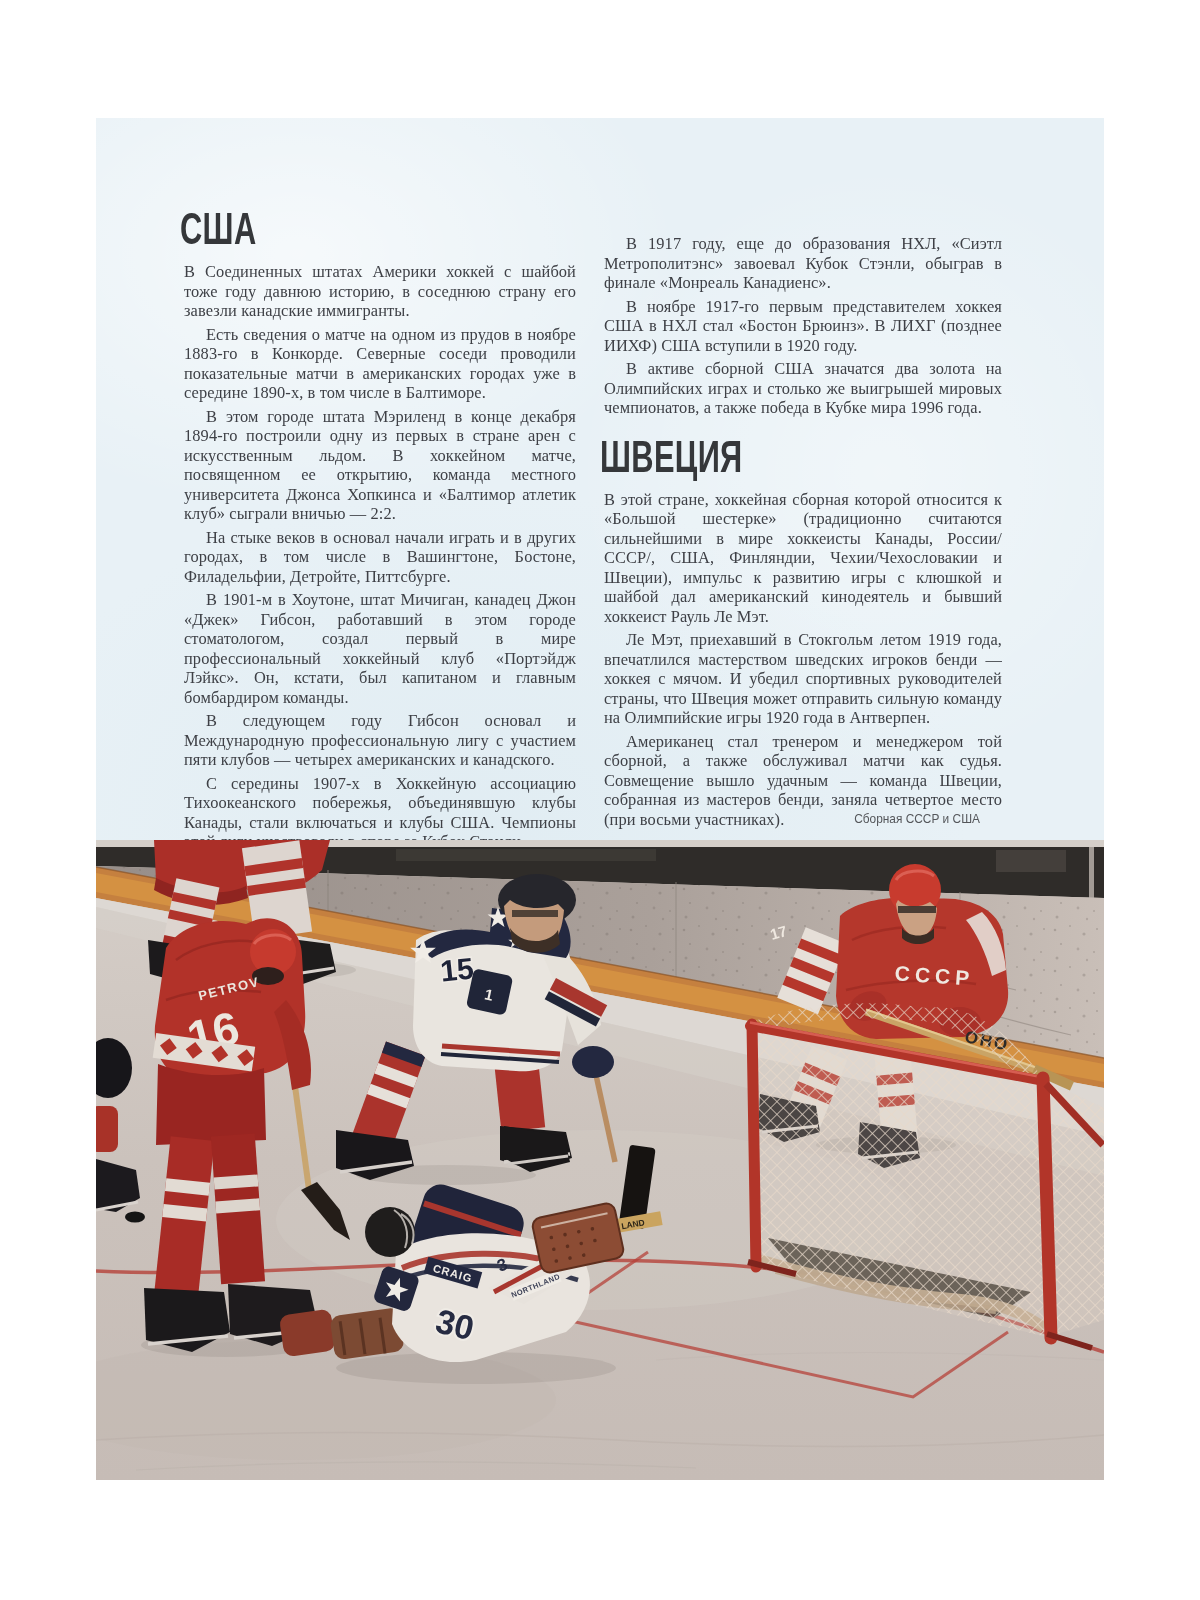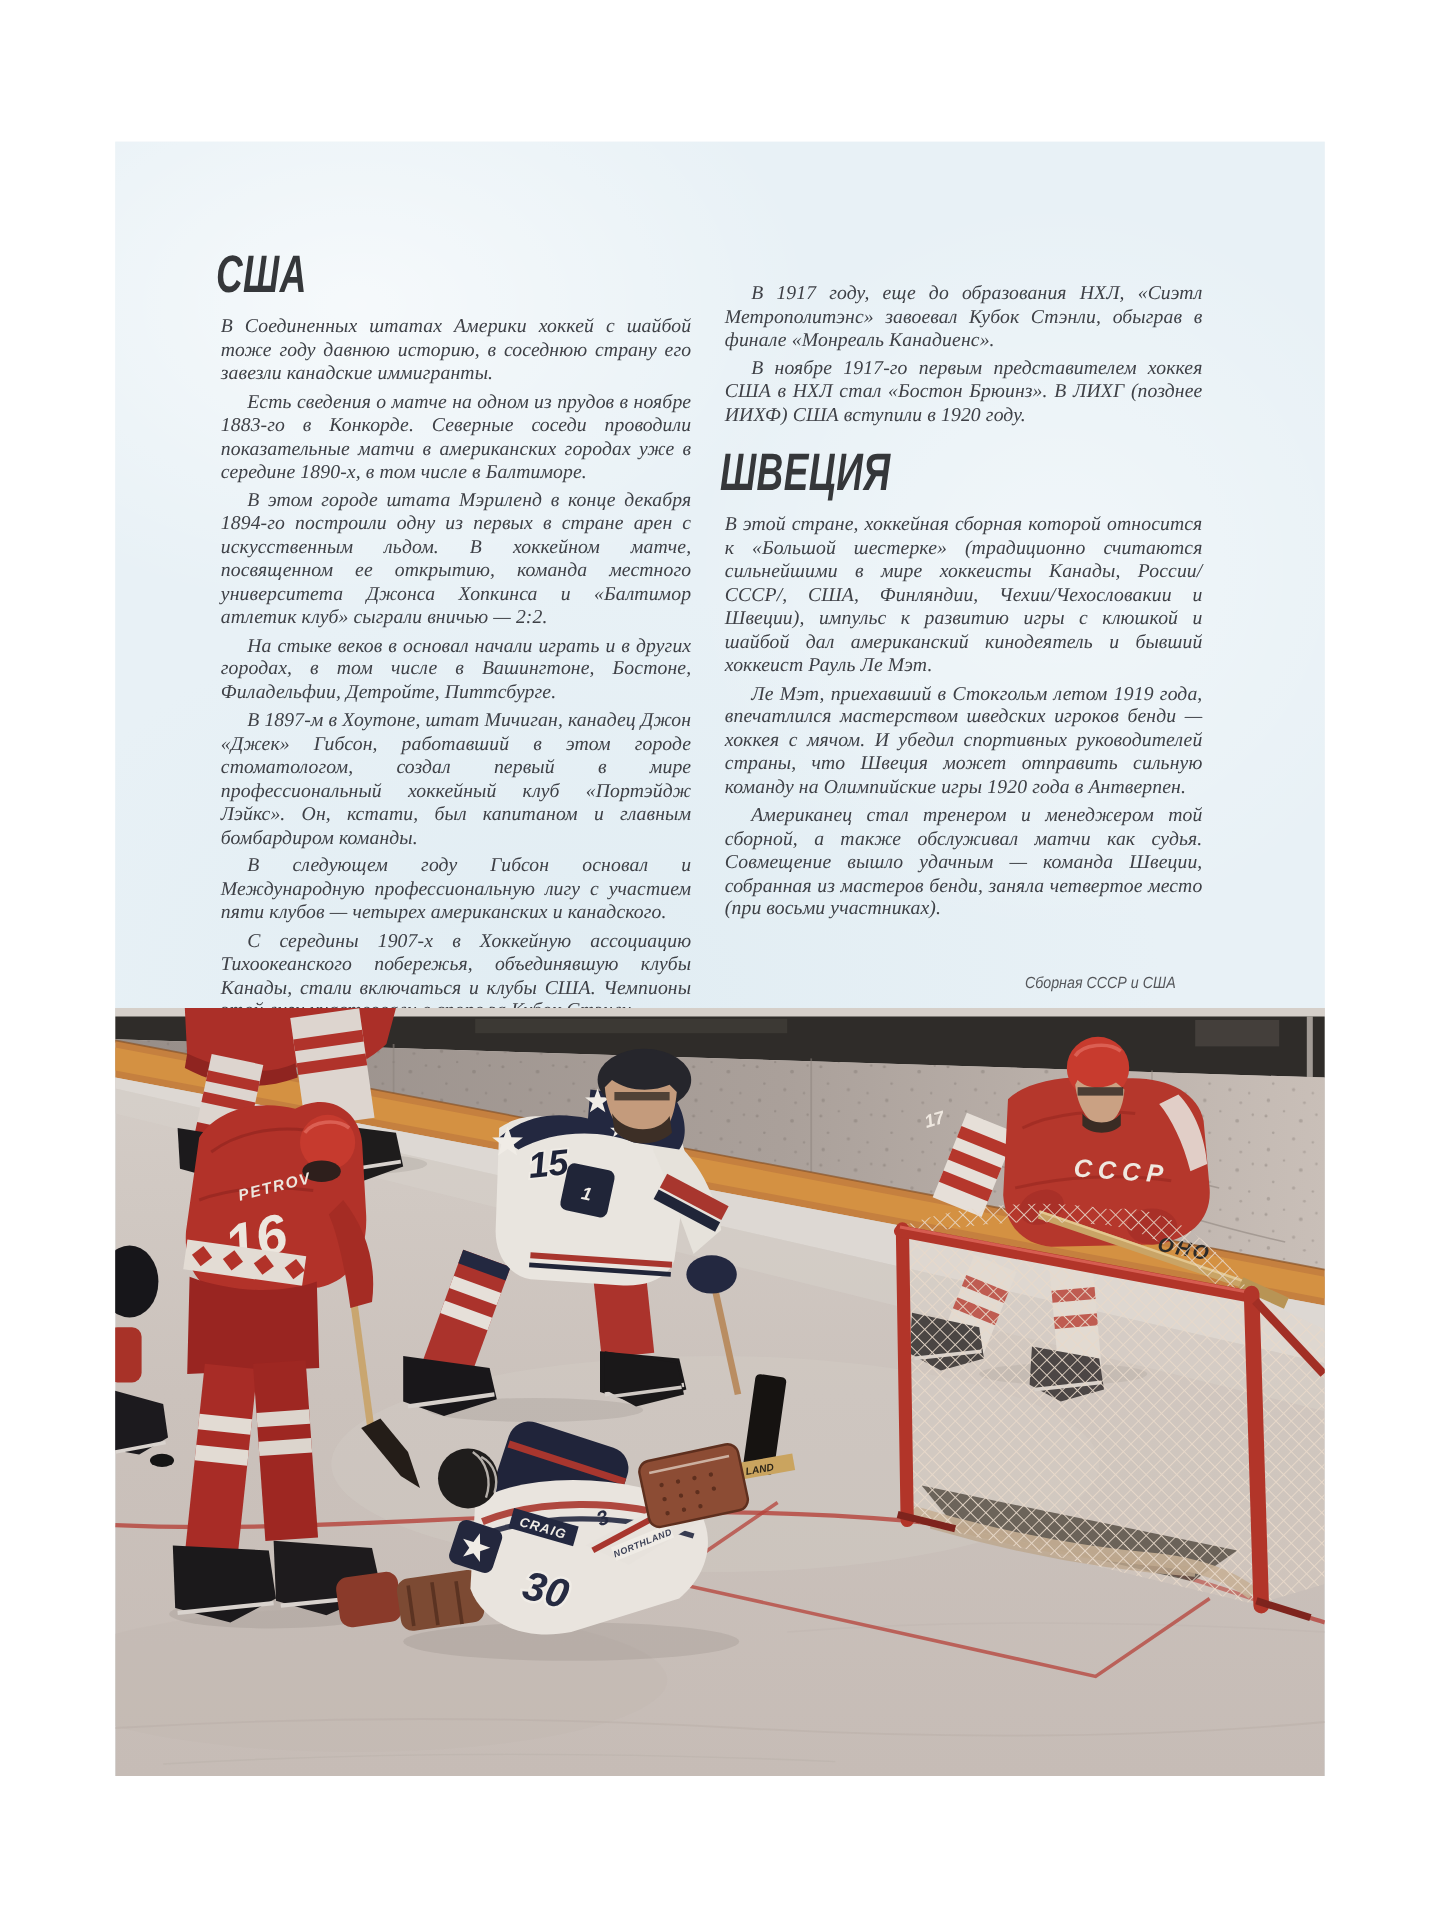--- a/index.html
+++ b/index.html
@@ -9,21 +9,20 @@
     font-family:"Liberation Serif", serif;
     overflow:hidden;
   }
   .page{
     position:absolute;left:96px;top:118px;width:1008px;height:1362px;
     background:
       radial-gradient(ellipse 620px 420px at 20% 10%, rgba(255,255,255,.60), rgba(255,255,255,0) 62%),
       radial-gradient(ellipse 520px 520px at 78% 26%, rgba(255,255,255,.38), rgba(255,255,255,0) 60%),
       radial-gradient(ellipse 700px 480px at 38% 52%, rgba(219,233,240,.55), rgba(255,255,255,0) 70%),
       #e8f1f6;
-    font-style: italic;
   }
   .col{position:absolute;color:#3e4046;}
   .col-left{left:84px;top:94px;width:400px;}
   .col-right{left:504px;top:112px;width:406px;}
   .heading{
     font-family:"Liberation Sans", sans-serif;
     font-weight:700;font-size:44px;line-height:34px;
     color:#35373a;letter-spacing:0.5px;
     transform:scaleX(.70);transform-origin:left bottom;
     margin:0 0 16px 0;
@@ -50,30 +49,31 @@
 
 <div class="page">
 
   <div class="col col-left">
     <h1 class="heading">США</h1>
     <div class="grp">
       <p>В Соединенных штатах Америки хоккей с шайбой тоже году давнюю историю, в соседнюю страну его завезли канадские иммигранты.</p>
       <p>Есть сведения о матче на одном из прудов в ноябре 1883-го в Конкорде. Северные соседи проводили показательные матчи в американских городах уже в середине 1890-х, в том числе в Балтиморе.</p>
       <p>В этом городе штата Мэриленд в конце декабря 1894-го построили одну из первых в стране арен с искусственным льдом. В хоккейном матче, посвященном ее открытию, команда местного университета Джонса Хопкинса и «Балтимор атлетик клуб» сыграли вничью — 2:2.</p>
       <p>На стыке веков в основал начали играть и в других городах, в том числе в Вашингтоне, Бостоне, Филадельфии, Детройте, Питтсбурге.</p>
-      <p>В 1897-м в Хоутоне, штат Мичиган, канадец Джон «Джек» Гибсон, работавший в этом городе стоматологом, создал первый в мире профессиональный хоккейный клуб «Портэйдж Лэйкс». Он, кстати, был капитаном и главным бомбардиром команды.</p>
+      <p>В 1901-м в Хоутоне, штат Мичиган, канадец Джон «Джек» Гибсон, работавший в этом городе стоматологом, создал первый в мире профессиональный хоккейный клуб «Портэйдж Лэйкс». Он, кстати, был капитаном и главным бомбардиром команды.</p>
       <p>В следующем году Гибсон основал и Международную профессиональную лигу с участием пяти клубов — четырех американских и канадского.</p>
       <p>С середины 1907-х в Хоккейную ассоциацию Тихоокеанского побережья, объединявшую клубы Канады, стали включаться и клубы США. Чемпионы этой лиги участвовали в споре за Кубок Стэнли.</p>
     </div>
   </div>
 
   <div class="col col-right">
     <div class="grp grp-cont">
       <p>В 1917 году, еще до образования НХЛ, «Сиэтл Метрополитэнс» завоевал Кубок Стэнли, обыграв в финале «Монреаль Канадиенс».</p>
       <p>В ноябре 1917-го первым представителем хоккея США в НХЛ стал «Бостон Брюинз». В ЛИХГ (позднее ИИХФ) США вступили в 1920 году.</p>
+      <p>В активе сборной США значатся два золота на Олимпийских играх и столько же выигрышей мировых чемпионатов, а также победа в Кубке мира 1996 года.</p>
     </div>
     <h1 class="heading">ШВЕЦИЯ</h1>
     <div class="grp">
       <p>В этой стране, хоккейная сборная которой относится к «Большой шестерке» (традиционно считаются сильнейшими в мире хоккеисты Канады, России/СССР/, США, Финляндии, Чехии/Чехословакии и Швеции), импульс к развитию игры с клюшкой и шайбой дал американский кинодеятель и бывший хоккеист Рауль Ле Мэт.</p>
       <p>Ле Мэт, приехавший в Стокгольм летом 1919 года, впечатлился мастерством шведских игроков бенди — хоккея с мячом. И убедил спортивных руководителей страны, что Швеция может отправить сильную команду на Олимпийские игры 1920 года в Антверпен.</p>
       <p>Американец стал тренером и менеджером той сборной, а также обслуживал матчи как судья. Совмещение вышло удачным — команда Швеции, собранная из мастеров бенди, заняла четвертое место (при восьми участниках).</p>
     </div>
   </div>
 
   <div class="photo-caption">Сборная СССР и США</div>

